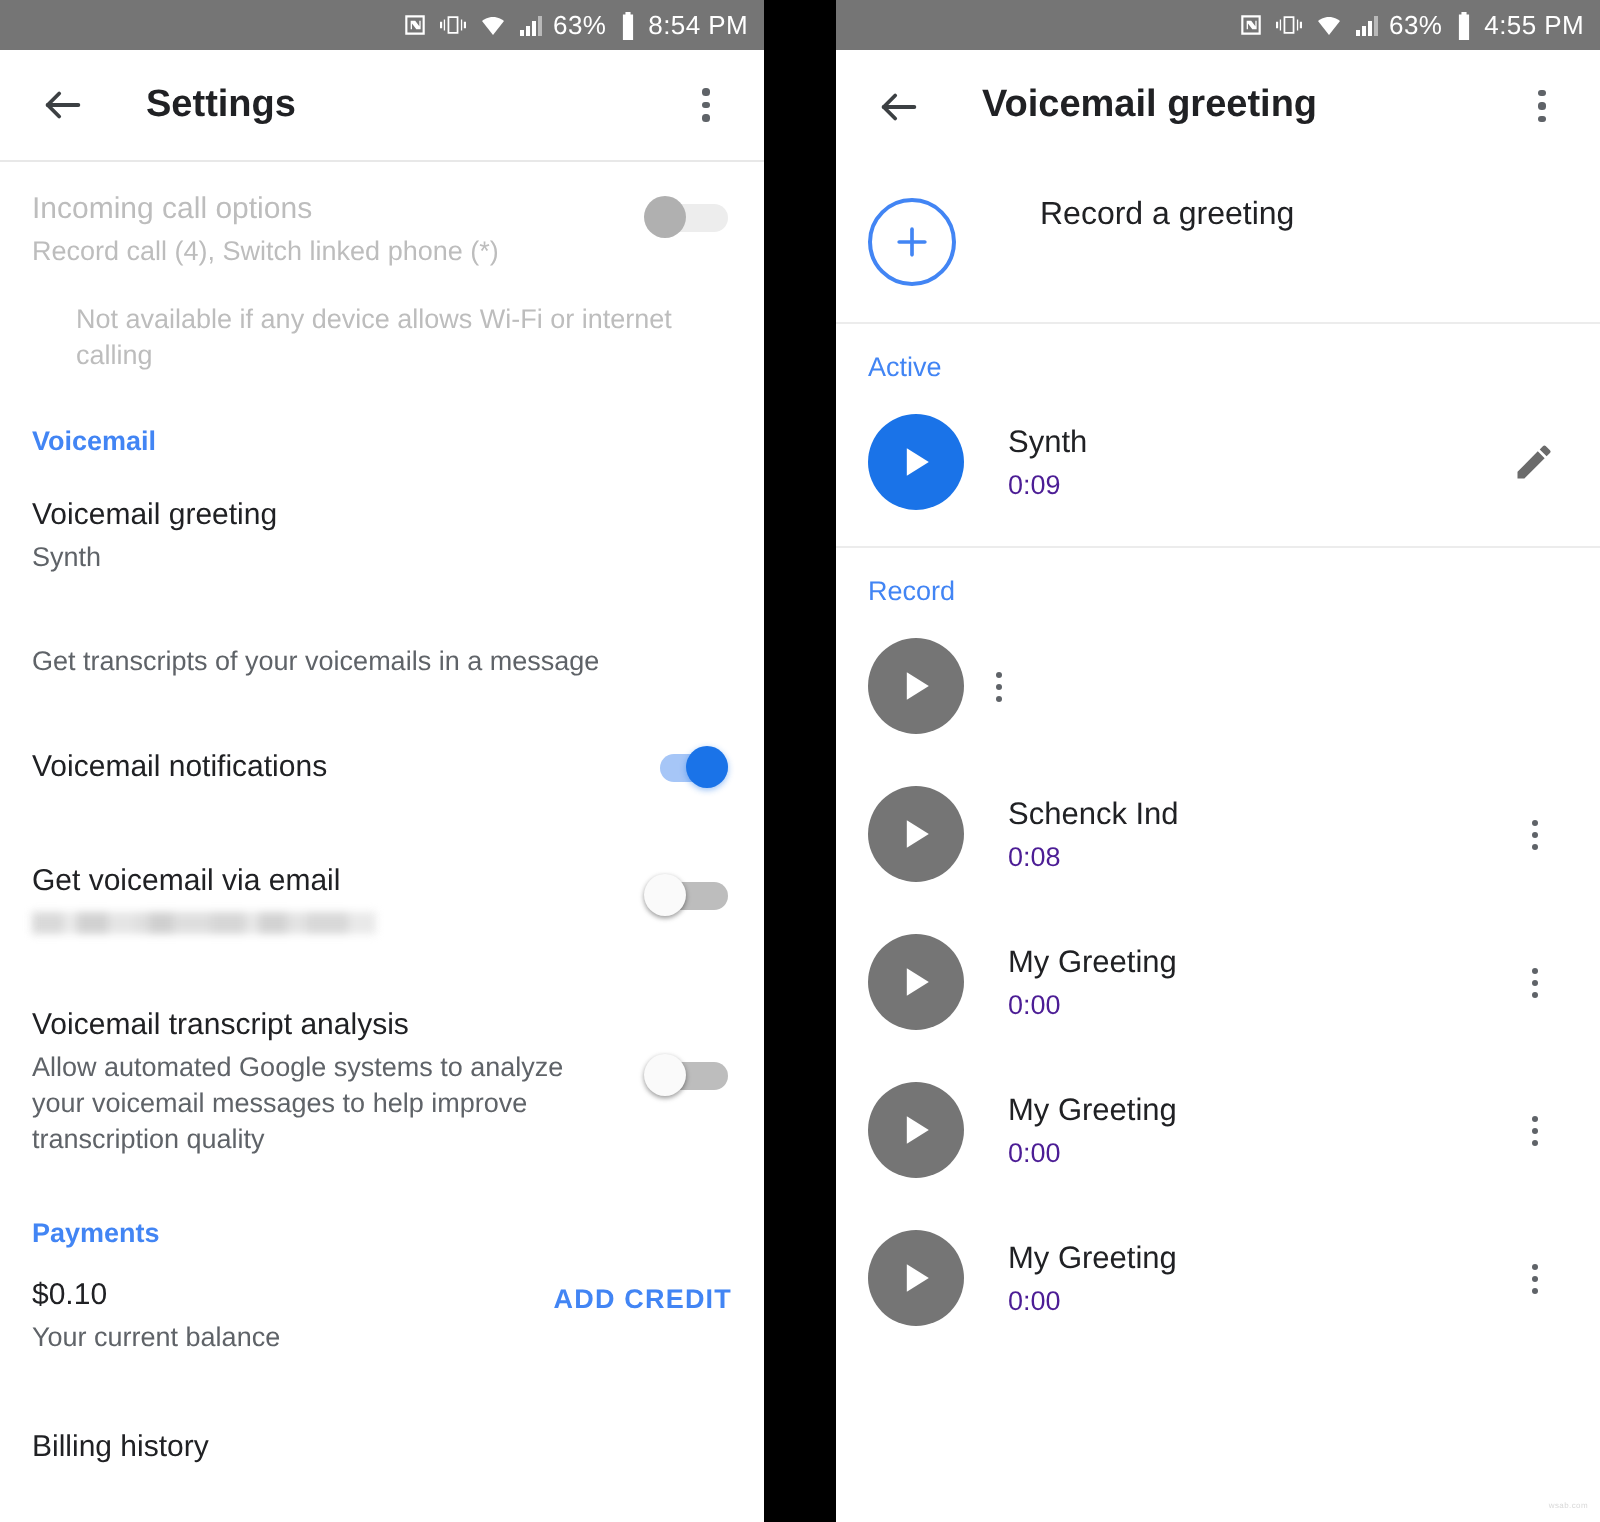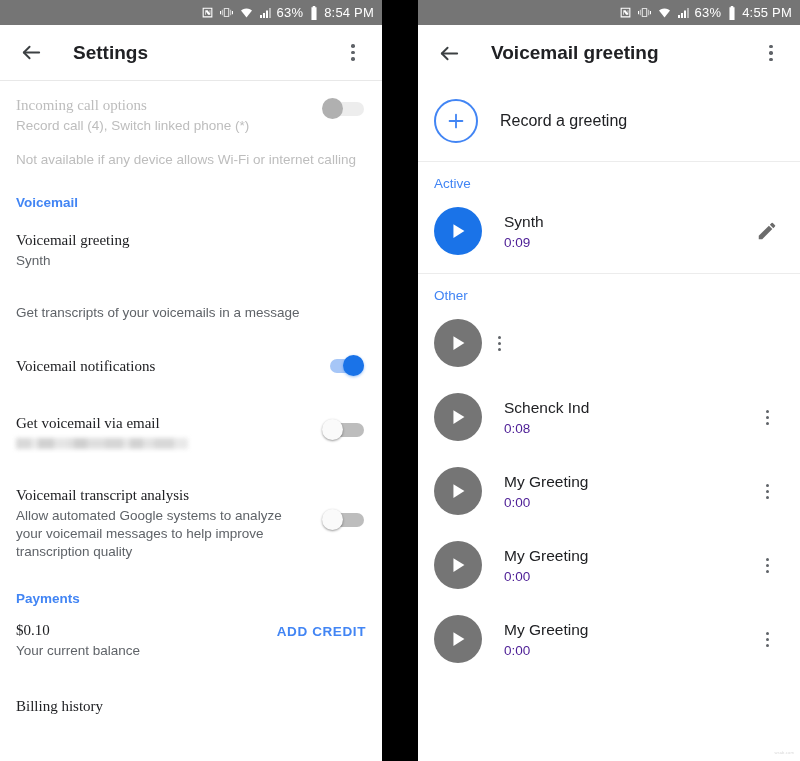--- a/index.html
+++ b/index.html
@@ -59,27 +59,28 @@
   
   .body { flex: 1; overflow: hidden; background: #fff; position: relative; }
 
   
   .row {
     display: flex; align-items: flex-start;
     padding: 14px 16px 12px 16px;
     min-height: 0;
   }
   .row .texts { flex: 1; padding-right: 10px; }
-  .row .t1 { font-size: 15px; color: #202124; line-height: 20px; font-family: Liberation Serif, serif; }
+  .row .t1 { font-size: 15px; color: #202124; line-height: 20px; }
   .row .t2 { font-size: 13.5px; color: #5f6368; line-height: 18px; margin-top: 2px; }
   .row.disabled .t1, .row.disabled .t2 { color: #bdbdbd; }
 
   .note {
     font-size: 13.5px; color: #bdbdbd; line-height: 18px;
     padding: 4px 16px 14px 16px;
+    margin-left: 22px;
   }
   .section-head {
     font-size: 13.5px; font-weight: bold; color: #4285f4;
     padding: 12px 16px 6px 16px;
   }
   .hr { height: 1px; background: #ececec; margin: 0 0 0 0; }
 
   
   .redacted {
     margin-top: 5px; height: 11px; width: 172px;
@@ -110,22 +111,22 @@
   .toggle.dis .track { background: #ededed; }
   .toggle.dis .knob { left: 8px; background: #b0b0b0; box-shadow: none; }
 
   .link-btn {
     font-size: 13.5px; font-weight: bold; color: #4285f4;
     letter-spacing: .6px; padding-top: 4px; cursor: pointer; white-space: nowrap;
   }
 
   
   .record-row {
-    display: flex; align-items: center;
-    padding: 18px 16px; cursor: pointer;
+    display: flex; align-items: flex-start;
+    padding: 18px 16px; cursor: pointer; gap: 20px;
   }
   .plus-circle {
     width: 44px; height: 44px; border-radius: 50%;
     border: 2px solid #4285f4;
     display: flex; align-items: center; justify-content: center;
     flex: 0 0 44px;
   }
   .record-label { font-size: 16px; color: #202124; margin-left: 22px; }
 
   .greeting-row {
@@ -356,21 +357,21 @@
         </div>
         <div class="g-action">
           <svg width="22" height="22" viewBox="0 0 24 24" fill="#6b6b6b">
               <path d="M3 17.25V21h3.75L17.81 9.94l-3.75-3.75L3 17.25zM20.71 7.04a1 1 0 0 0 0-1.41l-2.34-2.34a1 1 0 0 0-1.41 0l-1.83 1.83 3.75 3.75 1.83-1.83z"></path>
             </svg>
         </div>
       </div>
 
       <div class="hr" style="margin-top:6px"></div>
 
-      <div class="section-head" style="padding:14px 16px 4px 16px;font-weight:normal;">Other</div>
+      <div class="section-head" style="padding:14px 16px 4px 16px;font-weight:normal;">Record</div>
 
       <div class="greeting-row">
         <div class="play other">
           <svg width="22" height="22" viewBox="0 0 24 24" fill="#ffffff">
               <polygon points="7,4.5 19,12 7,19.5"></polygon>
             </svg>
         </div>
         <div class="g-action kebab">
           <span class="dot sm"></span>
           <span class="dot sm"></span>

